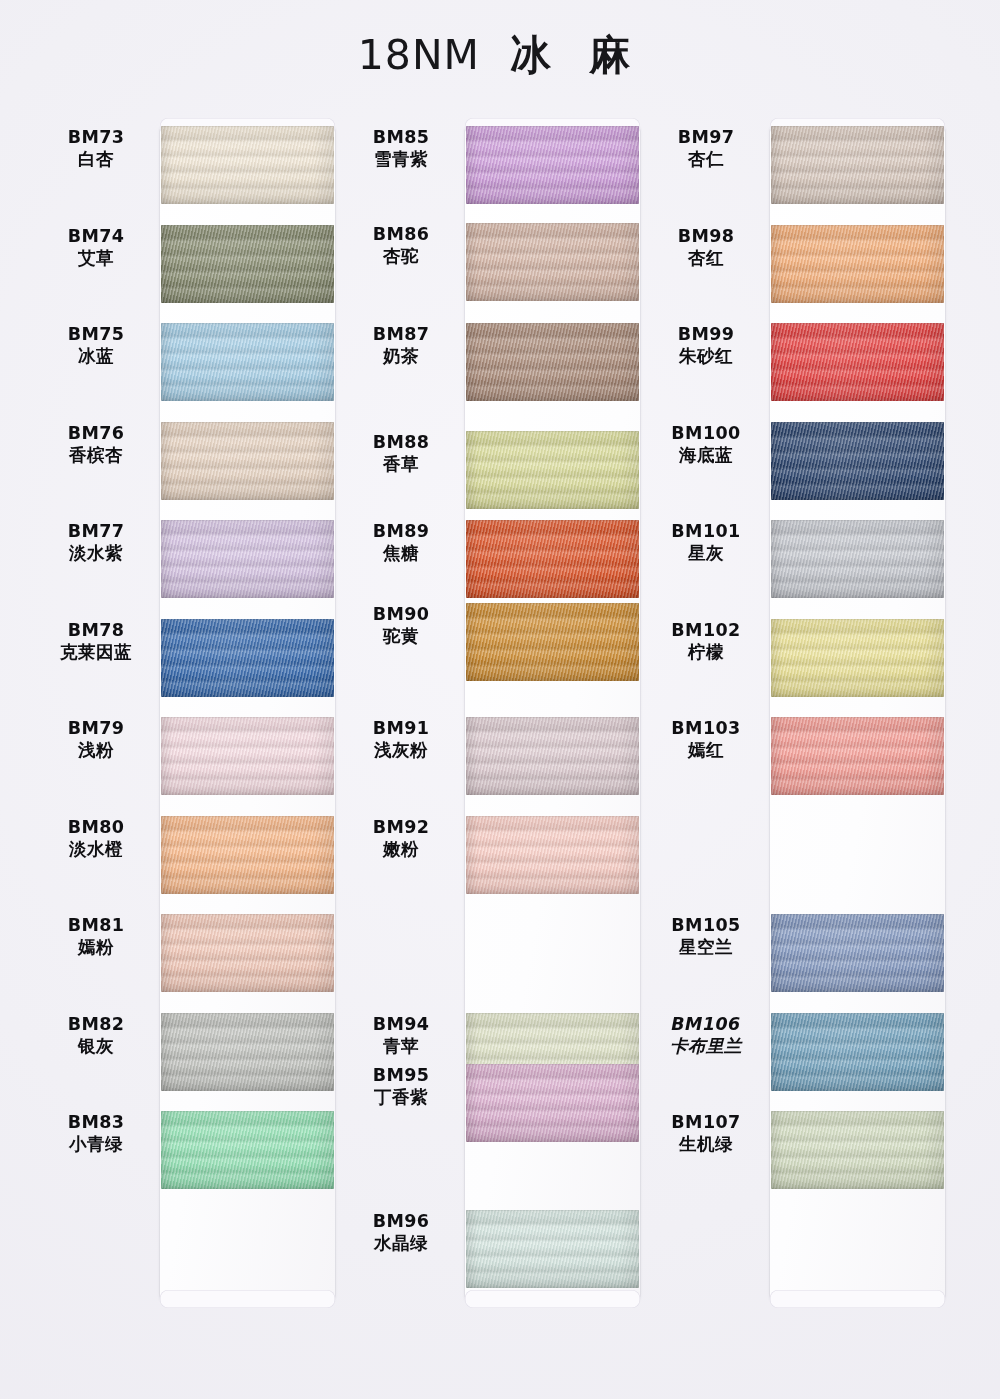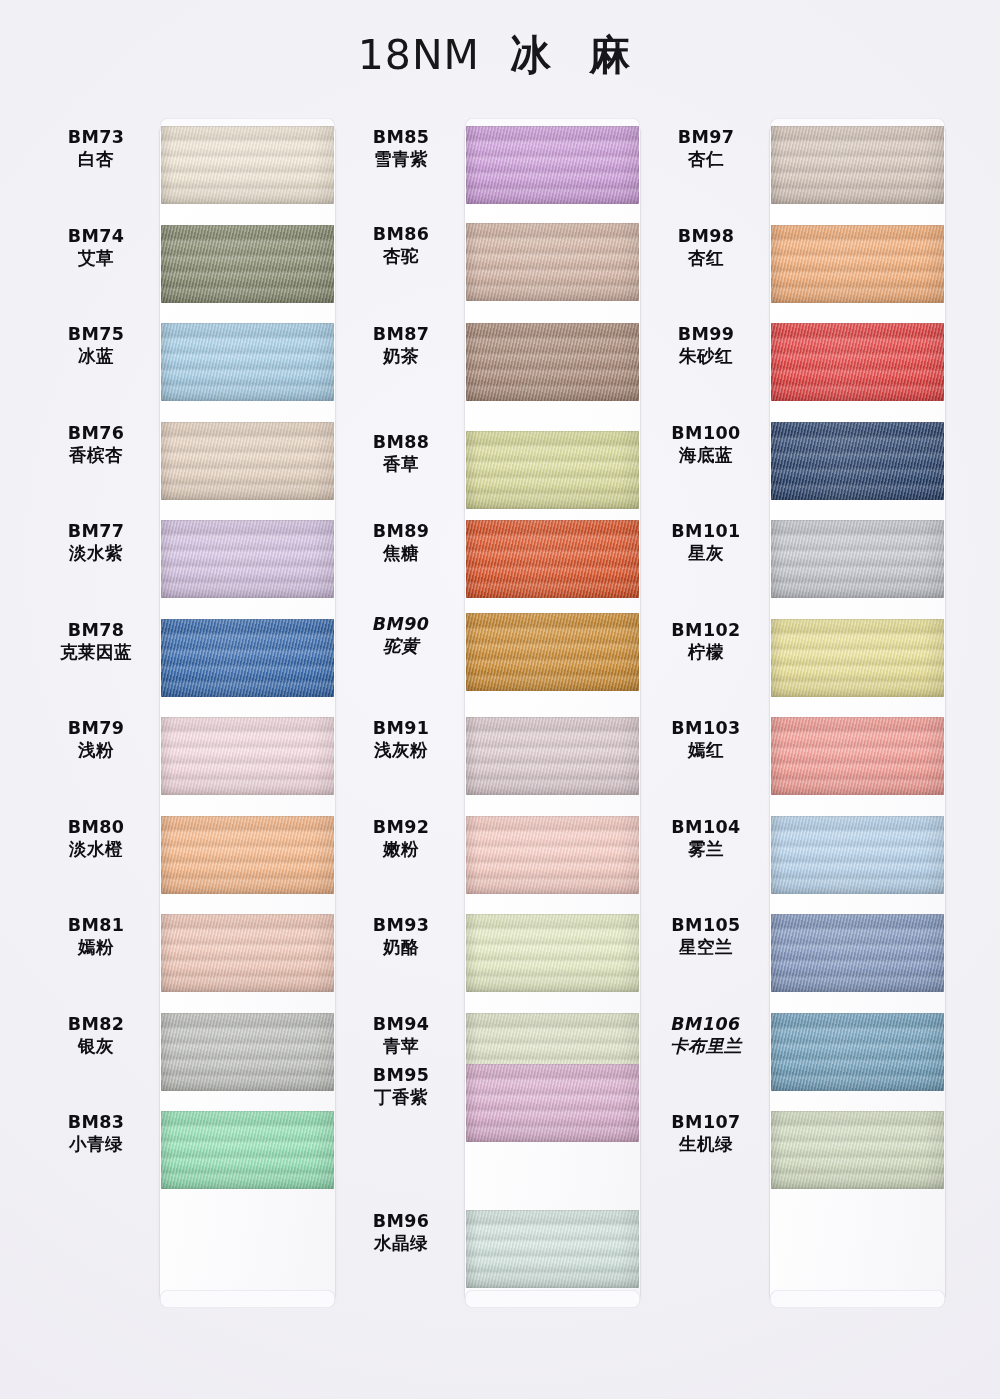--- a/index.html
+++ b/index.html
@@ -387,21 +387,21 @@
             <div class="swatch-name">焦糖</div>
           </div>
           <div class="yarn-band" style="top: 8px;">
             <div class="yarn-fill" style="background: rgb(222, 79, 34);"></div>
             <div class="tex-threads"></div>
             <div class="tex-rows"></div>
             <div class="tex-shade"></div>
             <div class="tex-edge"></div>
           </div>
         </div>
-        <div class="swatch-row" style="top: 487px; font-style: italic;">
+        <div class="swatch-row" style="top: 477px;">
           <div class="swatch-label">
             <div class="swatch-code">BM90</div>
             <div class="swatch-name">驼黄</div>
           </div>
           <div class="yarn-band" style="top: 8px;">
             <div class="yarn-fill" style="background: rgb(207, 139, 45);"></div>
             <div class="tex-threads"></div>
             <div class="tex-rows"></div>
             <div class="tex-shade"></div>
             <div class="tex-edge"></div>
@@ -420,33 +420,20 @@
             <div class="tex-edge"></div>
           </div>
         </div>
         <div class="swatch-row" style="top: 689.5px;">
           <div class="swatch-label">
             <div class="swatch-code">BM92</div>
             <div class="swatch-name">嫩粉</div>
           </div>
           <div class="yarn-band" style="top: 8px;">
             <div class="yarn-fill" style="background: rgb(251, 205, 196);"></div>
-            <div class="tex-threads"></div>
-            <div class="tex-rows"></div>
-            <div class="tex-shade"></div>
-            <div class="tex-edge"></div>
-          </div>
-        </div>
-        <div class="swatch-row" style="top: 788px;">
-          <div class="swatch-label">
-            <div class="swatch-code">BM93</div>
-            <div class="swatch-name">奶酪</div>
-          </div>
-          <div class="yarn-band" style="top: 8px;">
-            <div class="yarn-fill" style="background: rgb(231, 238, 196);"></div>
             <div class="tex-threads"></div>
             <div class="tex-rows"></div>
             <div class="tex-shade"></div>
             <div class="tex-edge"></div>
           </div>
         </div>
         <div class="swatch-row" style="top: 886.5px;">
           <div class="swatch-label">
             <div class="swatch-code">BM94</div>
             <div class="swatch-name">青苹</div>
@@ -576,33 +563,20 @@
             <div class="swatch-name">嫣红</div>
           </div>
           <div class="yarn-band" style="top: 8px;">
             <div class="yarn-fill" style="background: rgb(247, 154, 146);"></div>
             <div class="tex-threads"></div>
             <div class="tex-rows"></div>
             <div class="tex-shade"></div>
             <div class="tex-edge"></div>
           </div>
         </div>
-        <div class="swatch-row" style="top: 689.5px;">
-          <div class="swatch-label">
-            <div class="swatch-code">BM104</div>
-            <div class="swatch-name">雾兰</div>
-          </div>
-          <div class="yarn-band" style="top: 8px;">
-            <div class="yarn-fill" style="background: rgb(182, 212, 238);"></div>
-            <div class="tex-threads"></div>
-            <div class="tex-rows"></div>
-            <div class="tex-shade"></div>
-            <div class="tex-edge"></div>
-          </div>
-        </div>
         <div class="swatch-row" style="top: 788px;">
           <div class="swatch-label">
             <div class="swatch-code">BM105</div>
             <div class="swatch-name">星空兰</div>
           </div>
           <div class="yarn-band" style="top: 8px;">
             <div class="yarn-fill" style="background: rgb(127, 149, 191);"></div>
             <div class="tex-threads"></div>
             <div class="tex-rows"></div>
             <div class="tex-shade"></div>

